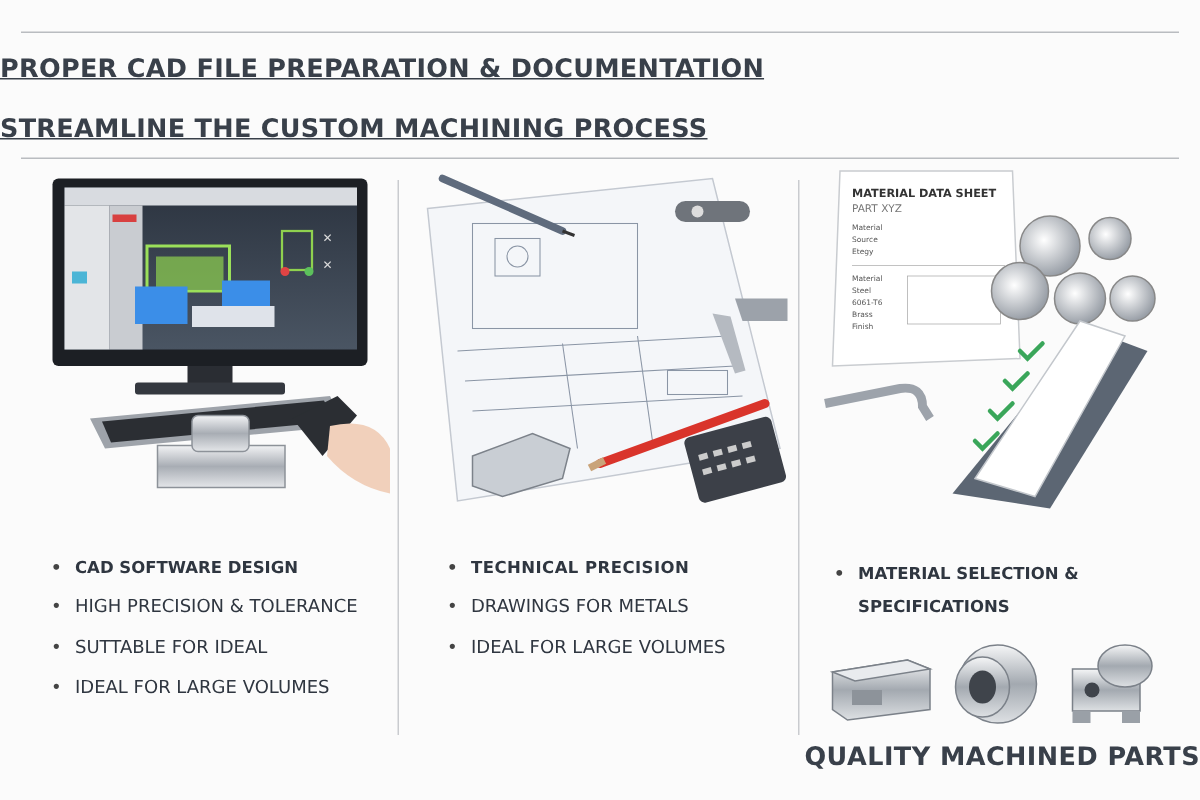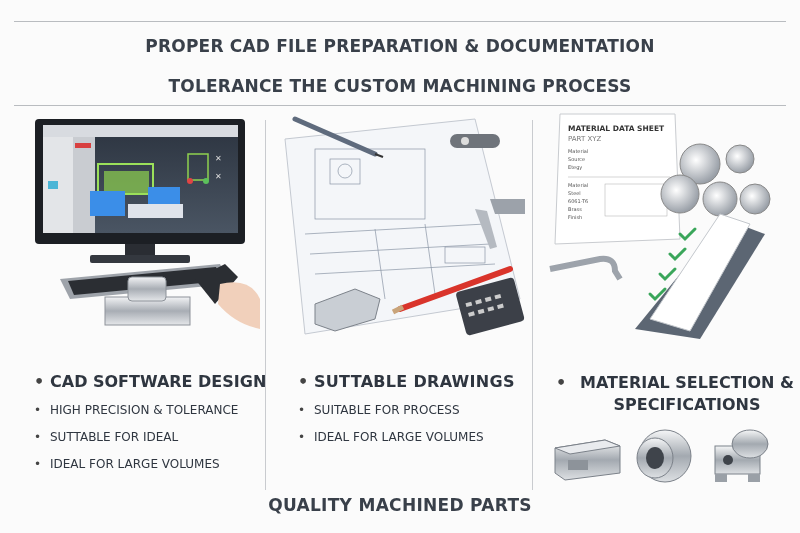--- a/index.html
+++ b/index.html
@@ -7,53 +7,53 @@
     width:800px; height:533px; overflow:hidden;
     background:#fbfbfb;
     font-family:"DejaVu Sans", "Liberation Sans", sans-serif;
     color:#2f3640;
     position:relative;
   }
   .hr { position:absolute; left:14px; right:14px; height:1px; background:#b9bcc0; }
   .hr.top { top:21px; }
   .hr.mid { top:105px; }
   .title {
-    position:absolute; left:0; right:0; text-align:center;
-    font-weight:bold; letter-spacing:0.2px; color:#39404a;
+    position:absolute; left:0; right:0; 
+    font-weight:bold; letter-spacing:0.2px; color:#39404a;text-decoration:underline;
   }
   .title.t1 { top:36px; font-size:17px; }
   .title.t2 { top:76px; font-size:17px; }
   .vdiv { position:absolute; width:1px; background:#c9cbcf; top:120px; height:370px; }
   .vdiv.a { left:265px; }
   .vdiv.b { left:532px; }
   .panel-img { position:absolute; top:99px; height:245px; }
   .panel-img svg { width:100%; height:100%; display:block; }
   .p1 { left:10px; width:250px; }
   .p2 { left:275px; width:252px; }
   .p3 { left:540px; width:258px; }
   ul.feat { position:absolute; list-style:none; margin:0; padding:0; }
   ul.feat li { position:relative; padding-left:16px; white-space:nowrap; color:#2f3640; }
   ul.feat li::before { content:"•"; position:absolute; left:0; color:#444; }
-  ul.feat li.head { font-weight:bold; font-size:16px; margin-bottom:12px;text-align:center; }
+  ul.feat li.head { font-weight:bold; font-size:11px; margin-bottom:12px; }
   ul.feat li.sub { font-size:12px; margin-bottom:13px; }
   .f1 { left:34px; top:372px; }
   .f2 { left:298px; top:372px; }
   .f2 li.head { font-weight:normal; font-size:15px; letter-spacing:0.3px; }
   .f3 { left:556px; top:372px; }
   .f3 li.head { line-height:22px; white-space:normal; width:230px; font-size:15px; }
   .parts { position:absolute; left:550px; top:418px; width:240px; height:70px; }
-  .footer { position:absolute; top:495px; left:0; right:0; text-align:center;
+  .footer { position:absolute; top:495px; left:0; right:0; text-align:right;
             font-weight:bold; font-size:17px; color:#39404a; letter-spacing:0.3px; }
 </style>
 </head>
 <body>
 
 <div class="hr top"></div>
 <div class="title t1">PROPER CAD FILE PREPARATION &amp; DOCUMENTATION</div>
-<div class="title t2">TOLERANCE THE CUSTOM MACHINING PROCESS</div>
+<div class="title t2">STREAMLINE THE CUSTOM MACHINING PROCESS</div>
 <div class="hr mid"></div>
 
 <div class="vdiv a"></div>
 <div class="vdiv b"></div>
 
 <div class="panel-img p1">
   <svg viewBox="0 0 250 245">
     <defs>
       <linearGradient id="metal" x1="0" y1="0" x2="0" y2="1">
         <stop offset="0" stop-color="#f2f3f5"></stop>
@@ -171,22 +171,22 @@
 </div>
 
 <ul class="feat f1">
   <li class="head">CAD SOFTWARE DESIGN</li>
   <li class="sub">HIGH PRECISION &amp; TOLERANCE</li>
   <li class="sub">SUTTABLE FOR IDEAL</li>
   <li class="sub">IDEAL FOR LARGE VOLUMES</li>
 </ul>
 
 <ul class="feat f2">
-  <li class="head">SUTTABLE DRAWINGS</li>
-  <li class="sub">SUITABLE FOR PROCESS</li>
+  <li class="head">TECHNICAL PRECISION</li>
+  <li class="sub">DRAWINGS FOR METALS</li>
   <li class="sub">IDEAL FOR LARGE VOLUMES</li>
 </ul>
 
 <ul class="feat f3">
   <li class="head">MATERIAL SELECTION &amp; SPECIFICATIONS</li>
 </ul>
 
 <div class="parts">
   <svg viewBox="0 0 240 70" width="240" height="70">
     <defs>

